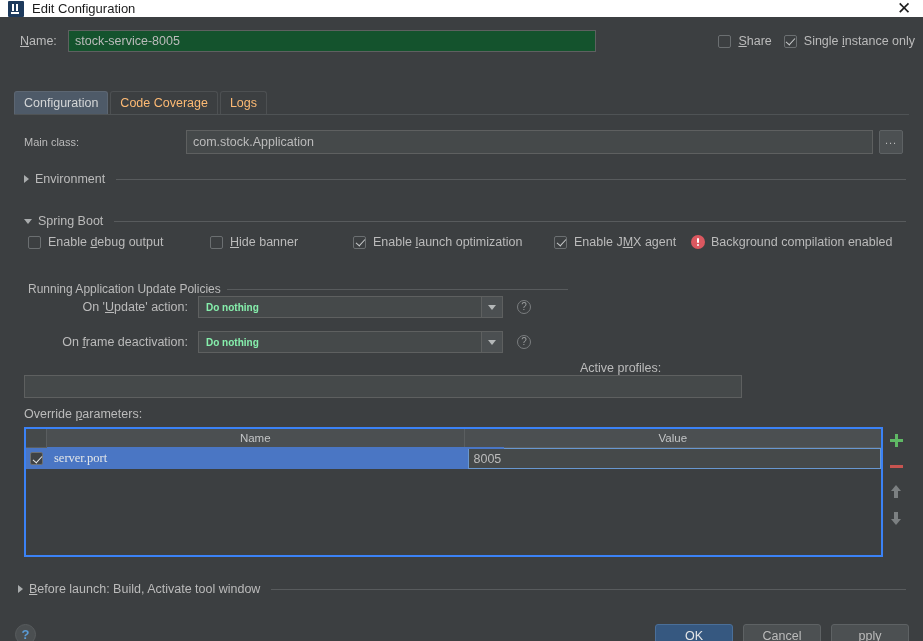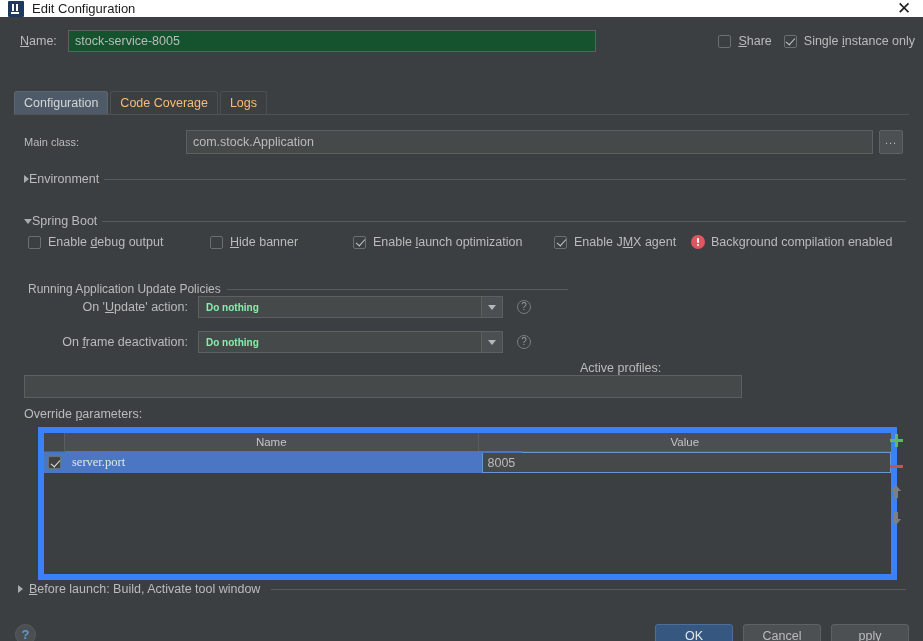--- a/index.html
+++ b/index.html
@@ -243,20 +243,21 @@
     justify-content: center;
     padding-bottom: 5px;
   }
 
   
   .section {
     position: absolute;
     left: 24px;
     display: flex;
     align-items: center;
+    gap: 6px;
     width: 882px;
   }
   .tri {
     width: 0; height: 0;
     flex: 0 0 auto;
   }
   .tri.right {
     border-left: 5px solid #a9acad;
     border-top: 4px solid transparent;
     border-bottom: 4px solid transparent;
@@ -430,25 +431,24 @@
     top: 390px;
     font-size: 12.5px;
   }
 
   
   .table-wrap {
     position: absolute;
     left: 24px;
     top: 410px;
     width: 859px;
-    height: 153px;
-    border: 6px solid #3b82f6;
+    height: 130px;
+    border: 2px solid #3b82f6;
     box-sizing: border-box;
     background: #3c3f41;
-    margin-left: 14px;
   }
   .tbl-head {
     display: flex;
     height: 18px;
     background: #4b4f51;
     border-bottom: 1px solid #5a5e60;
   }
   .th-check {
     width: 21px;
     border-right: 1px solid #5a5e60;

